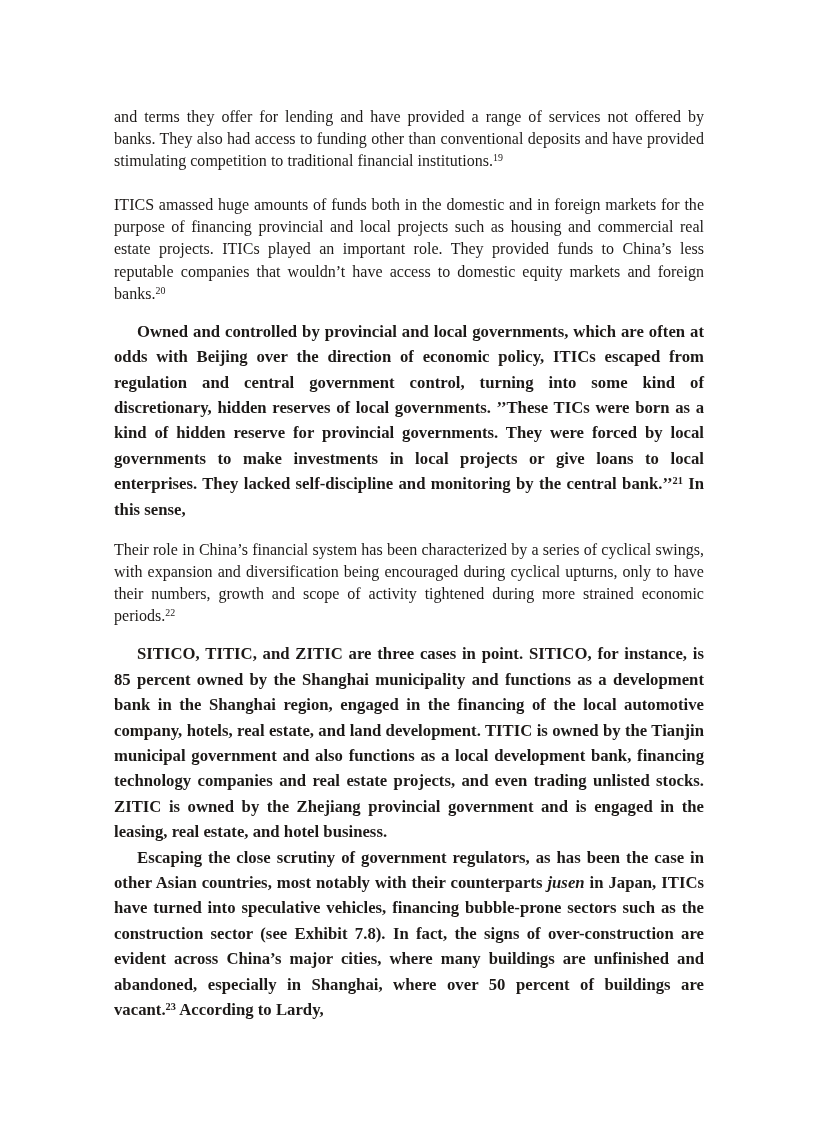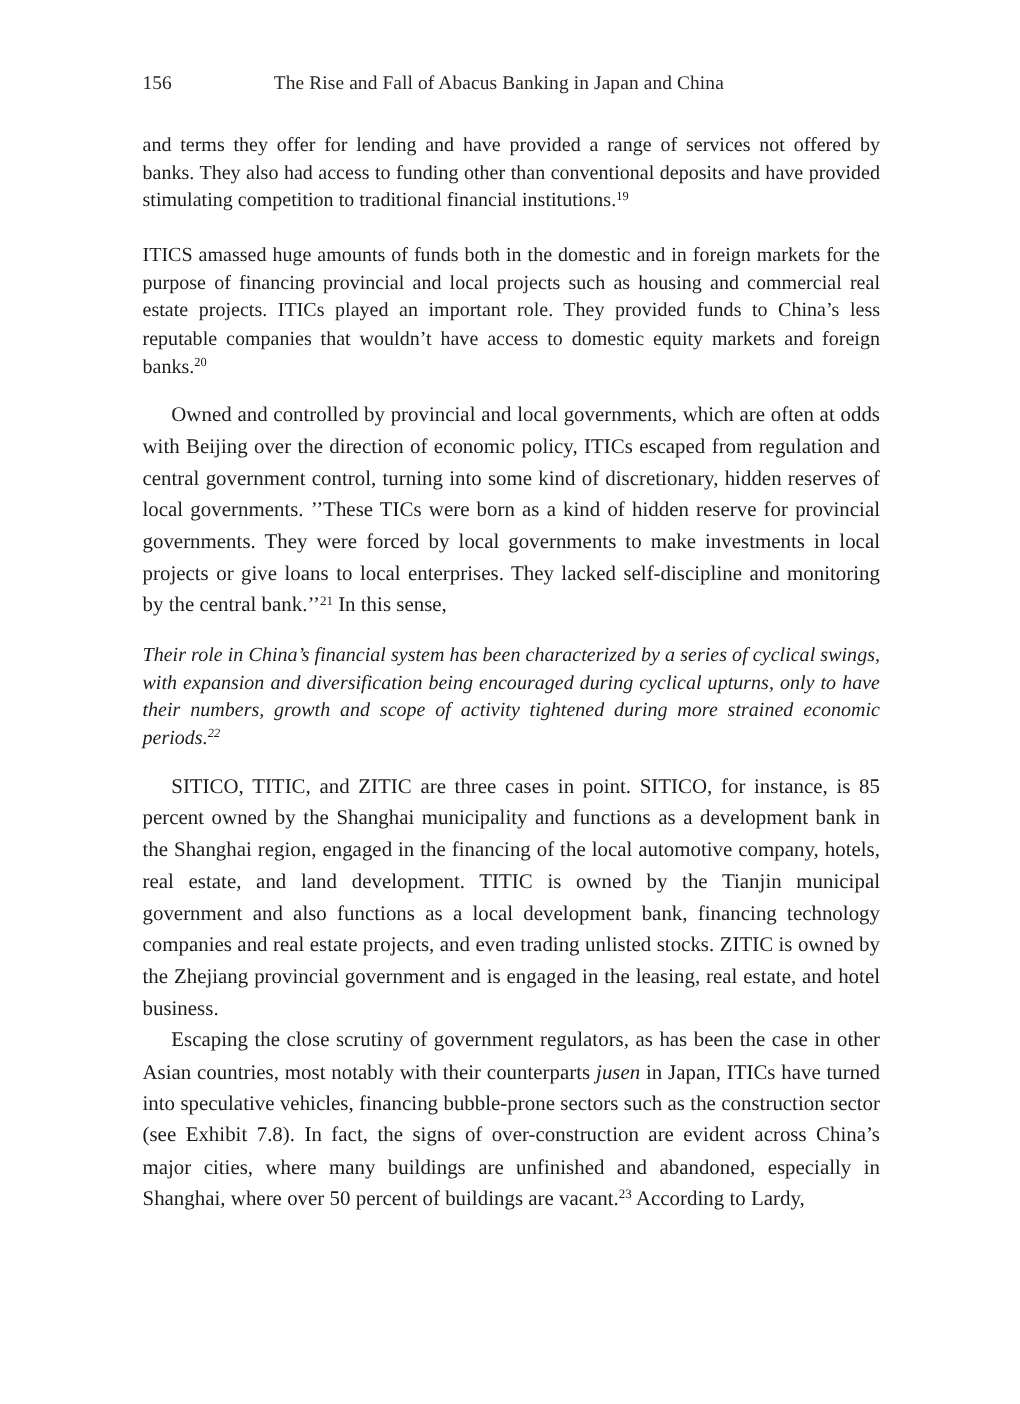--- a/index.html
+++ b/index.html
@@ -62,42 +62,39 @@
     letter-spacing: 0.02px;
   }
   
   .maintext {
     font-size: 16.7px;
     line-height: 25.4px;
     letter-spacing: 0.02px;
   }
   .indent {
     text-indent: 23px;
+    font-weight: bold;
   }
   .sp-after-extract { margin-bottom: 22px; }
   .sp-before-main   { margin-top: 14px; }
   .sp-after-main    { margin-bottom: 17px; }
-  .sp-before-extract{ margin-top: 0px; font-style: italic; }
+  .sp-before-extract{ margin-top: 0px; }
 
   sup {
     font-size: 0.62em;
     line-height: 0;
     vertical-align: 0.52em;
   }
   .ital { font-style: italic; }
 </style>
 </head>
 <body>
 
 <div class="page" style="background: rgb(255, 255, 255); color: rgb(29, 26, 24);">
 
-  <div class="running-head">
-    <span class="folio">156</span>
-    <span class="head-title">The Rise and Fall of Abacus Banking in Japan and China</span>
-  </div>
 
   <div class="body-col">
 
     <p class="extract sp-after-extract"><span>and terms they offer for lending and have provided a range of services not offered by banks. They also had access to funding other than conventional deposits and have provided stimulating competition to traditional financial institutions.</span><sup>19</sup></p>
 
     <p class="extract"><span>ITICS amassed huge amounts of funds both in the domestic and in foreign markets for the purpose of financing provincial and local projects such as housing and commercial real estate projects. ITICs played an important role. They provided funds to China’s less reputable companies that wouldn’t have access to domestic equity markets and foreign banks.</span><sup>20</sup></p>
 
     <p class="maintext indent sp-before-main sp-after-main"><span>Owned and controlled by provincial and local governments, which are often at odds with Beijing over the direction of economic policy, ITICs escaped from regulation and central government control, turning into some kind of discretionary, hidden reserves of local governments. ’’These TICs were born as a kind of hidden reserve for provincial governments. They were forced by local governments to make investments in local projects or give loans to local enterprises. They lacked self-discipline and monitoring by the central bank.’’</span><sup>21</sup><span> In this sense,</span></p>
 
     <p class="extract sp-before-extract"><span>Their role in China’s financial system has been characterized by a series of cyclical swings, with expansion and diversification being encouraged during cyclical upturns, only to have their numbers, growth and scope of activity tightened during more strained economic periods.</span><sup>22</sup></p>

